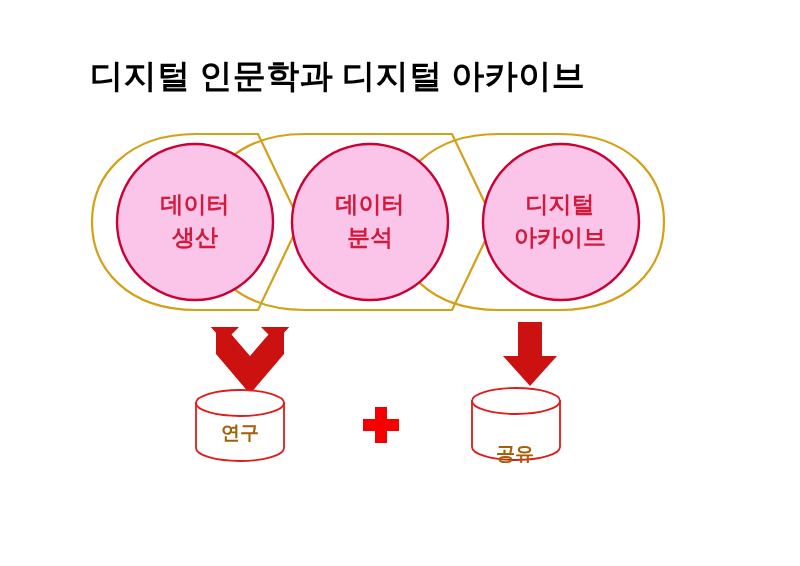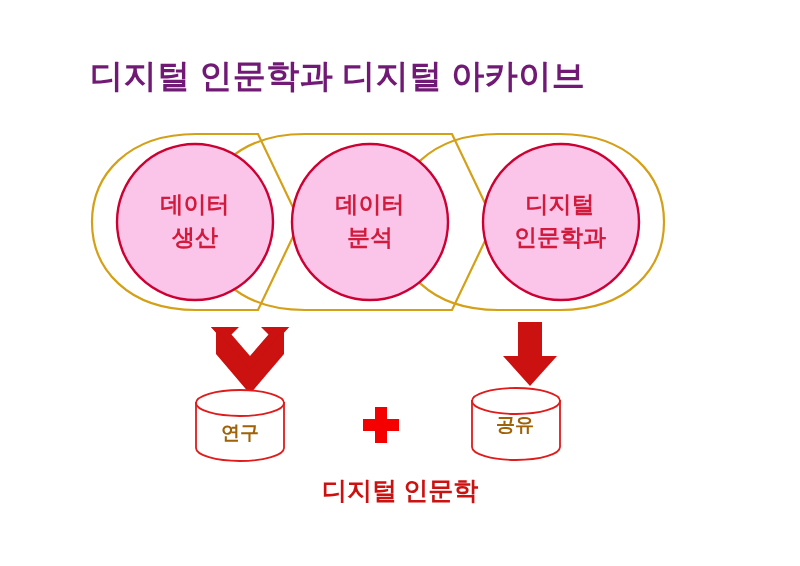--- a/index.html
+++ b/index.html
@@ -18,21 +18,21 @@
     background: #ffffff;
     overflow: hidden;
   }
   #title {
     position: absolute;
     left: 90px;
     top: 54px;
     font-family: "Liberation Serif", "DejaVu Serif", serif;
     font-size: 33px;
     font-weight: bold;
-    color: #701a75;
+    color: #000000;
     letter-spacing: 0.5px;
     white-space: nowrap;
   }
   #flow-svg {
     position: absolute;
     left: 0;
     top: 0;
     width: 800px;
     height: 566px;
   }
@@ -65,21 +65,21 @@
     text-align: center;
     font-family: "Liberation Serif", "DejaVu Serif", serif;
     font-size: 25px;
     font-weight: bold;
     color: #CC1111;
   }
   .c1 { left: 115px; top: 188px; width: 160px; }
   .c2 { left: 290px; top: 188px; width: 160px; }
   .c3 { left: 480px; top: 188px; width: 160px; }
   .cy1 { left: 185px; top: 420px; width: 110px; }
-  .cy2 { left: 460px; top: 412px; width: 110px; }
+  .cy2 { left: 460px; top: 441px; width: 110px; }
 </style>
 </head>
 <body>
 
 <div id="slide">
 
   <div id="title">디지털 인문학과 디지털 아카이브</div>
 
   <svg id="flow-svg" viewBox="0 0 800 566">
 
@@ -165,21 +165,20 @@
   <div class="circle-label c1">
     <div>데이터</div>
     <div>생산</div>
   </div>
   <div class="circle-label c2">
     <div>데이터</div>
     <div>분석</div>
   </div>
   <div class="circle-label c3">
     <div>디지털</div>
-    <div>인문학과</div>
+    <div>아카이브</div>
   </div>
 
   <div class="cyl-label cy1">연구</div>
   <div class="cyl-label cy2">공유</div>
 
-  <div id="caption">디지털 인문학</div>
 
 </div>
 
 </body></html>

